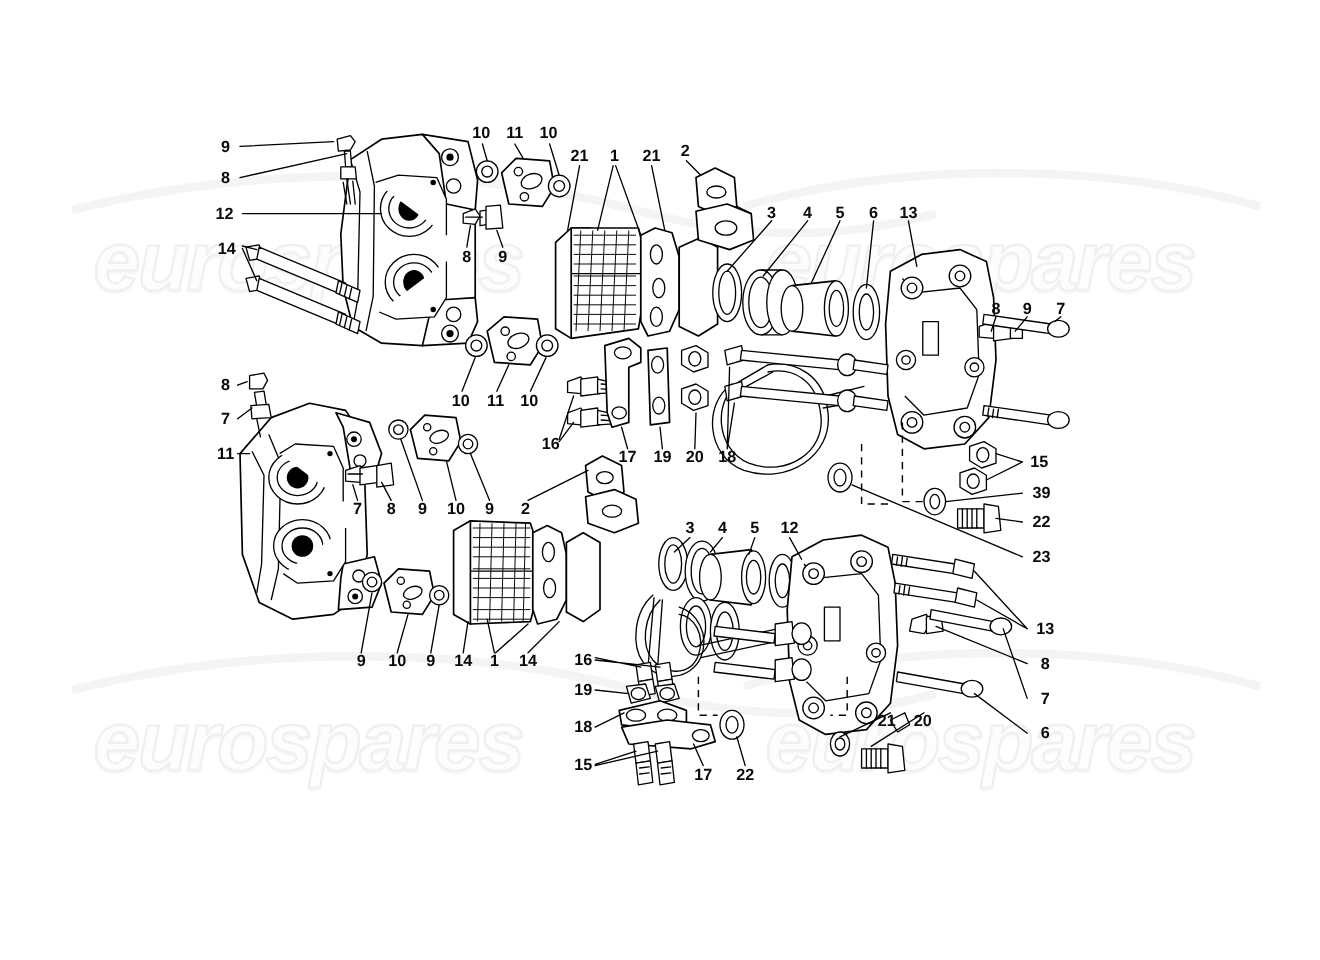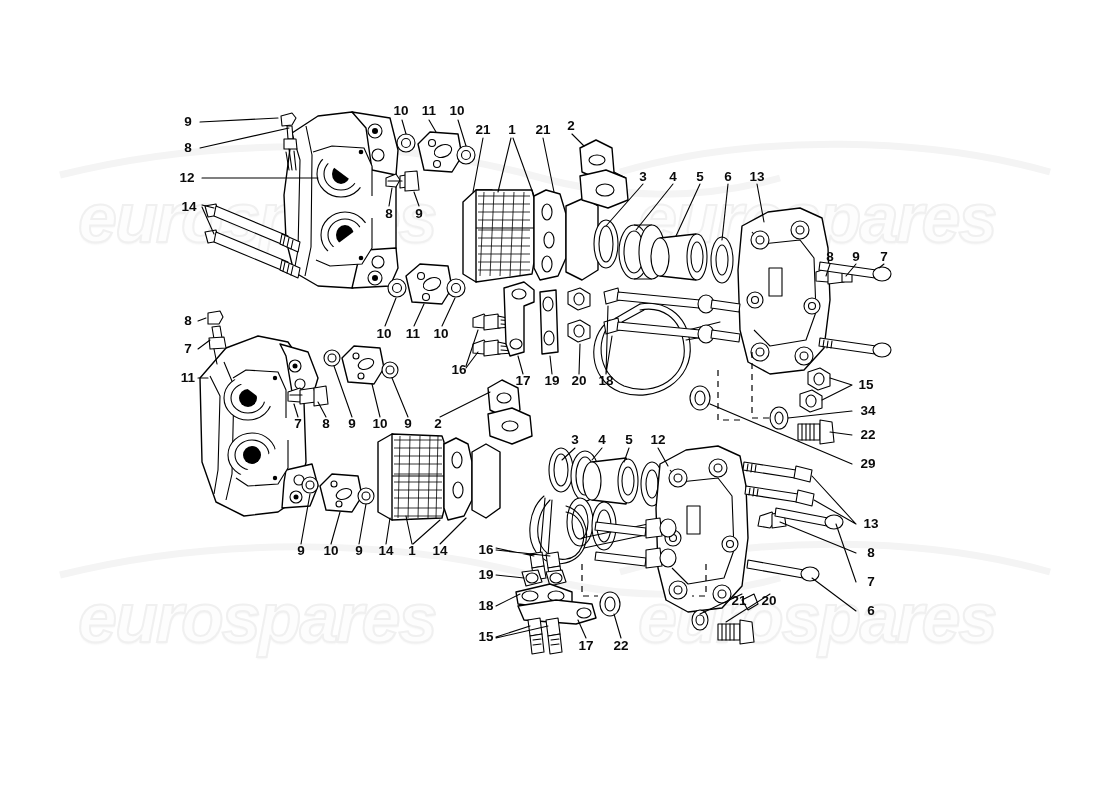--- a/index.html
+++ b/index.html
@@ -562,23 +562,23 @@
       <div class="lbl" style="left: 571px; top: 126px;">2</div>
       <div class="lbl" style="left: 643px; top: 177px;">3</div>
       <div class="lbl" style="left: 673px; top: 177px;">4</div>
       <div class="lbl" style="left: 700px; top: 177px;">5</div>
       <div class="lbl" style="left: 728px; top: 177px;">6</div>
       <div class="lbl" style="left: 757px; top: 177px;">13</div>
       <div class="lbl" style="left: 830px; top: 257px;">8</div>
       <div class="lbl" style="left: 856px; top: 257px;">9</div>
       <div class="lbl" style="left: 884px; top: 257px;">7</div>
       <div class="lbl" style="left: 866px; top: 385px;">15</div>
-      <div class="lbl" style="left: 868px; top: 411px;">34</div>
+      <div class="lbl" style="left: 868px; top: 411px;">39</div>
       <div class="lbl" style="left: 868px; top: 435px;">22</div>
-      <div class="lbl" style="left: 868px; top: 464px;">29</div>
+      <div class="lbl" style="left: 868px; top: 464px;">23</div>
       <div class="lbl" style="left: 459px; top: 370px;">16</div>
       <div class="lbl" style="left: 523px; top: 381px;">17</div>
       <div class="lbl" style="left: 552px; top: 381px;">19</div>
       <div class="lbl" style="left: 579px; top: 381px;">20</div>
       <div class="lbl" style="left: 606px; top: 381px;">18</div>
       <div class="lbl" style="left: 188px; top: 321px;">8</div>
       <div class="lbl" style="left: 188px; top: 349px;">7</div>
       <div class="lbl" style="left: 188px; top: 378px;">11</div>
       <div class="lbl" style="left: 298px; top: 424px;">7</div>
       <div class="lbl" style="left: 326px; top: 424px;">8</div>

